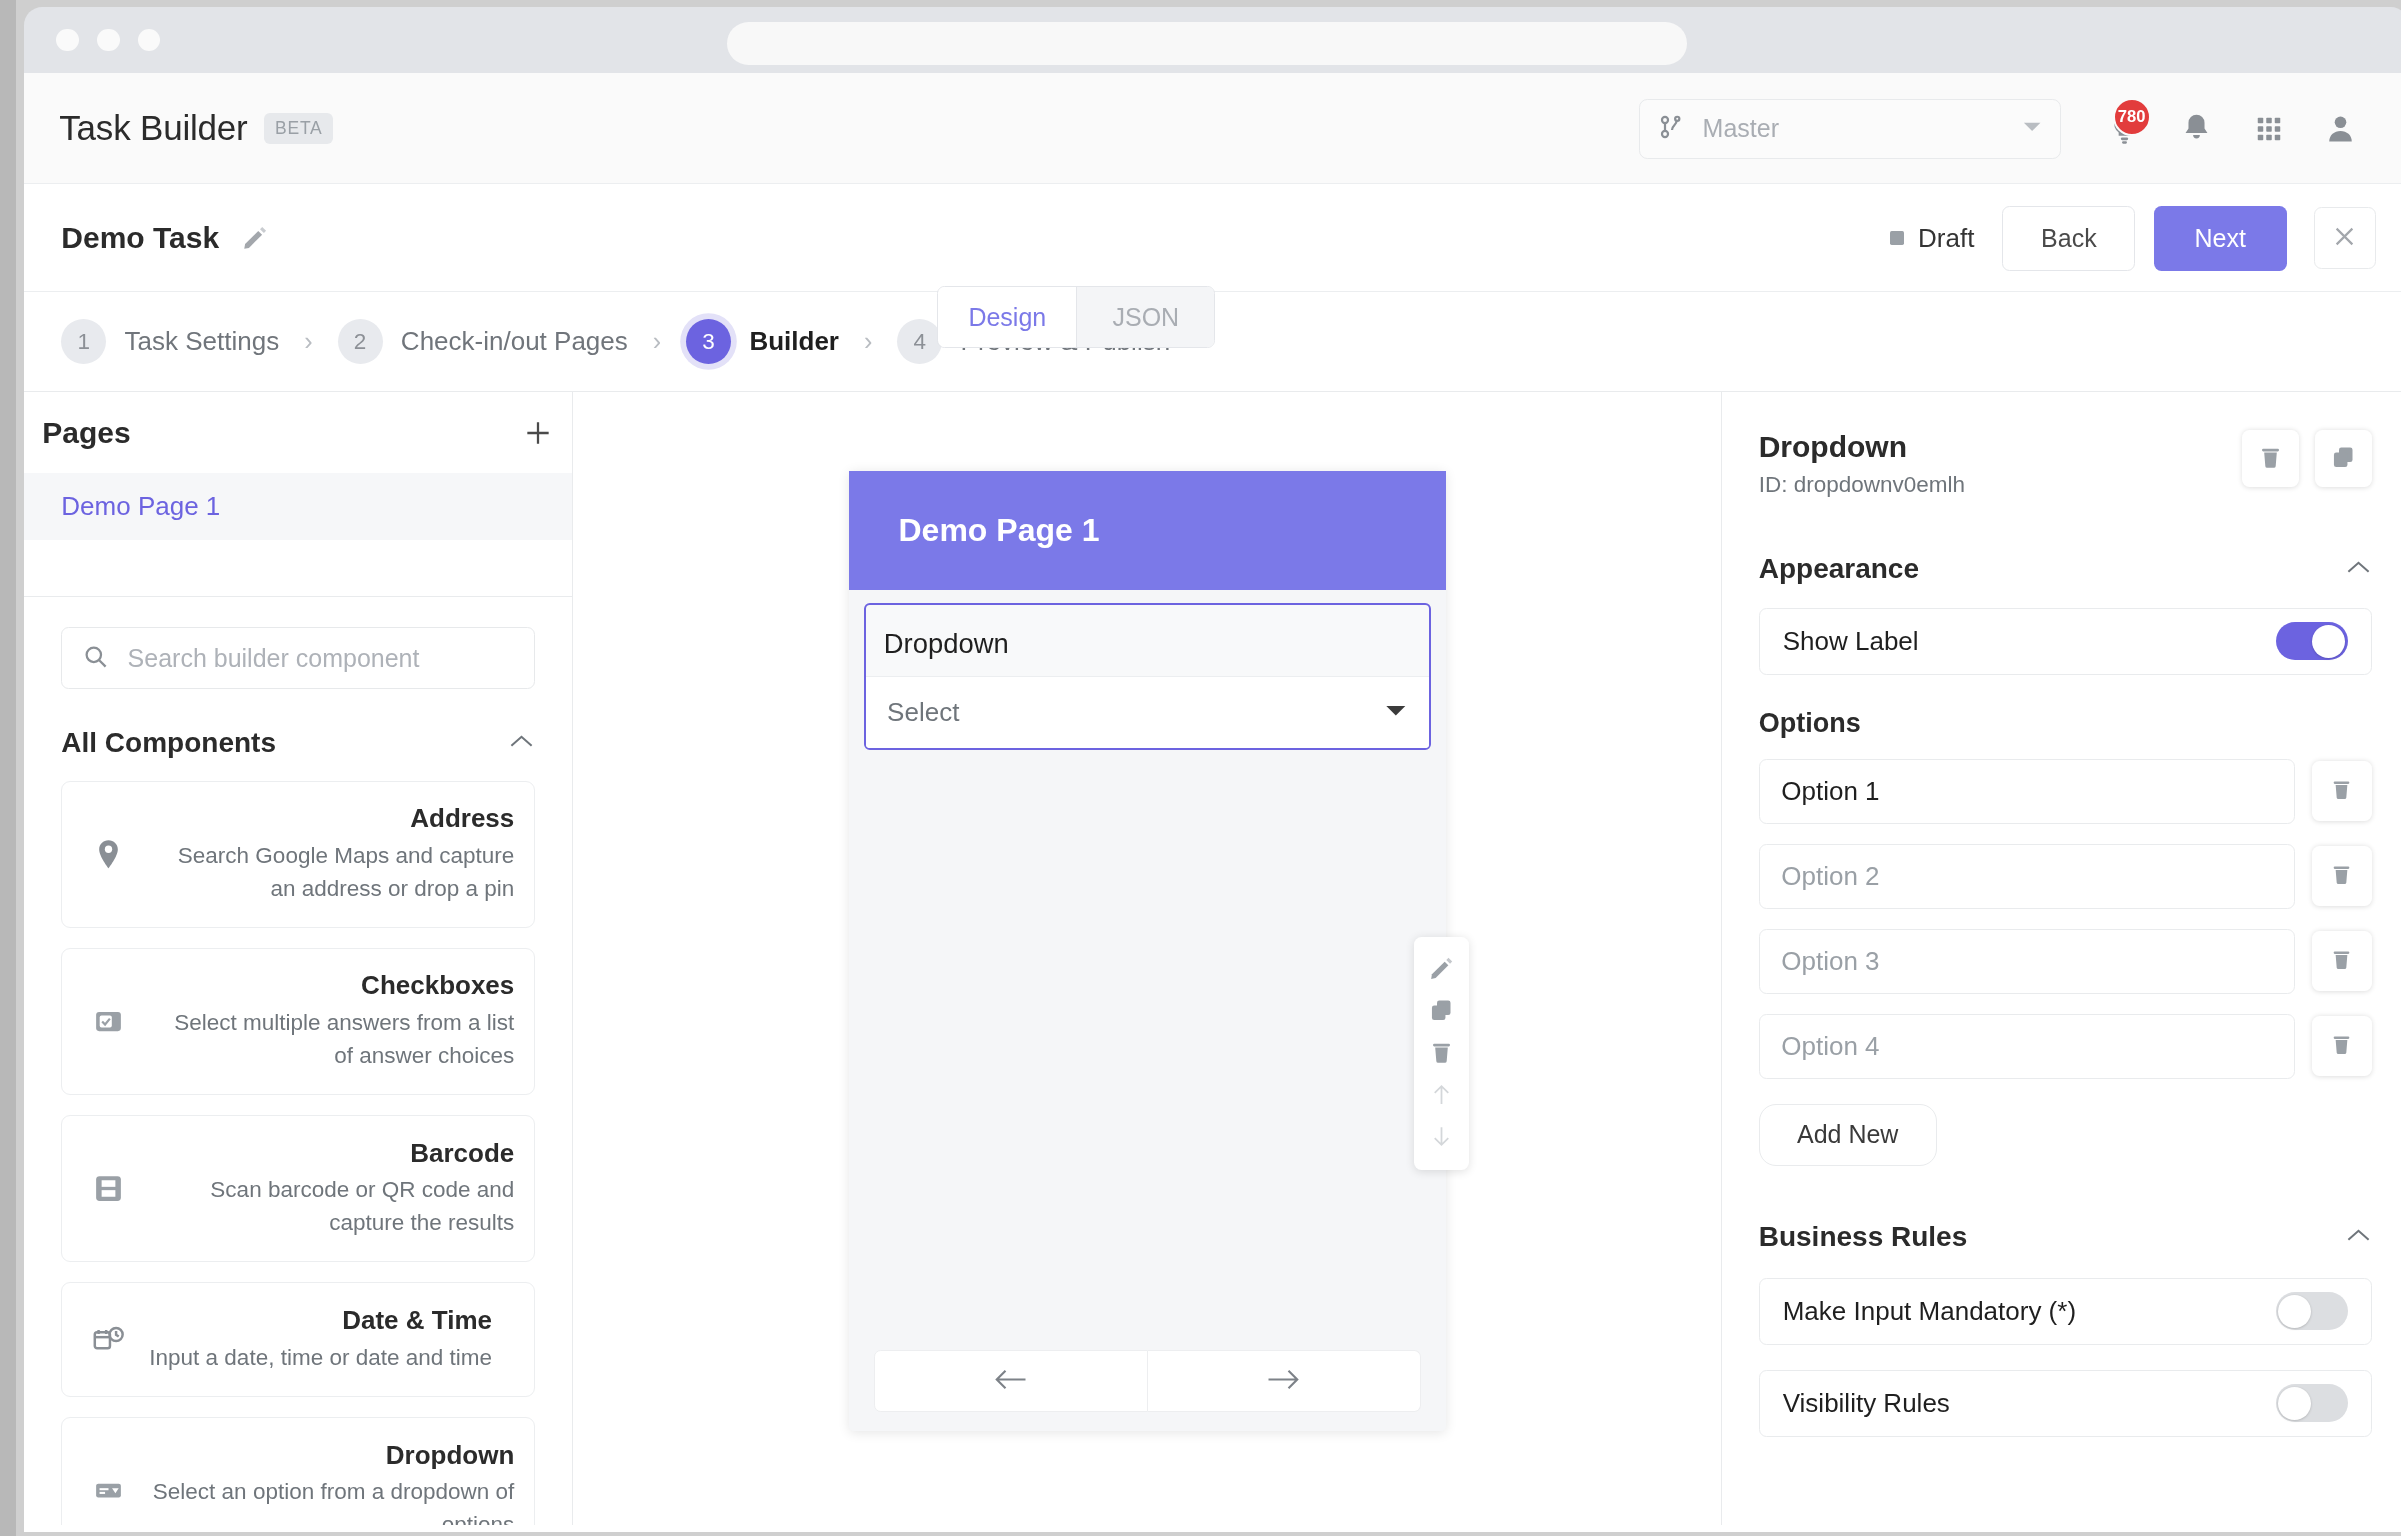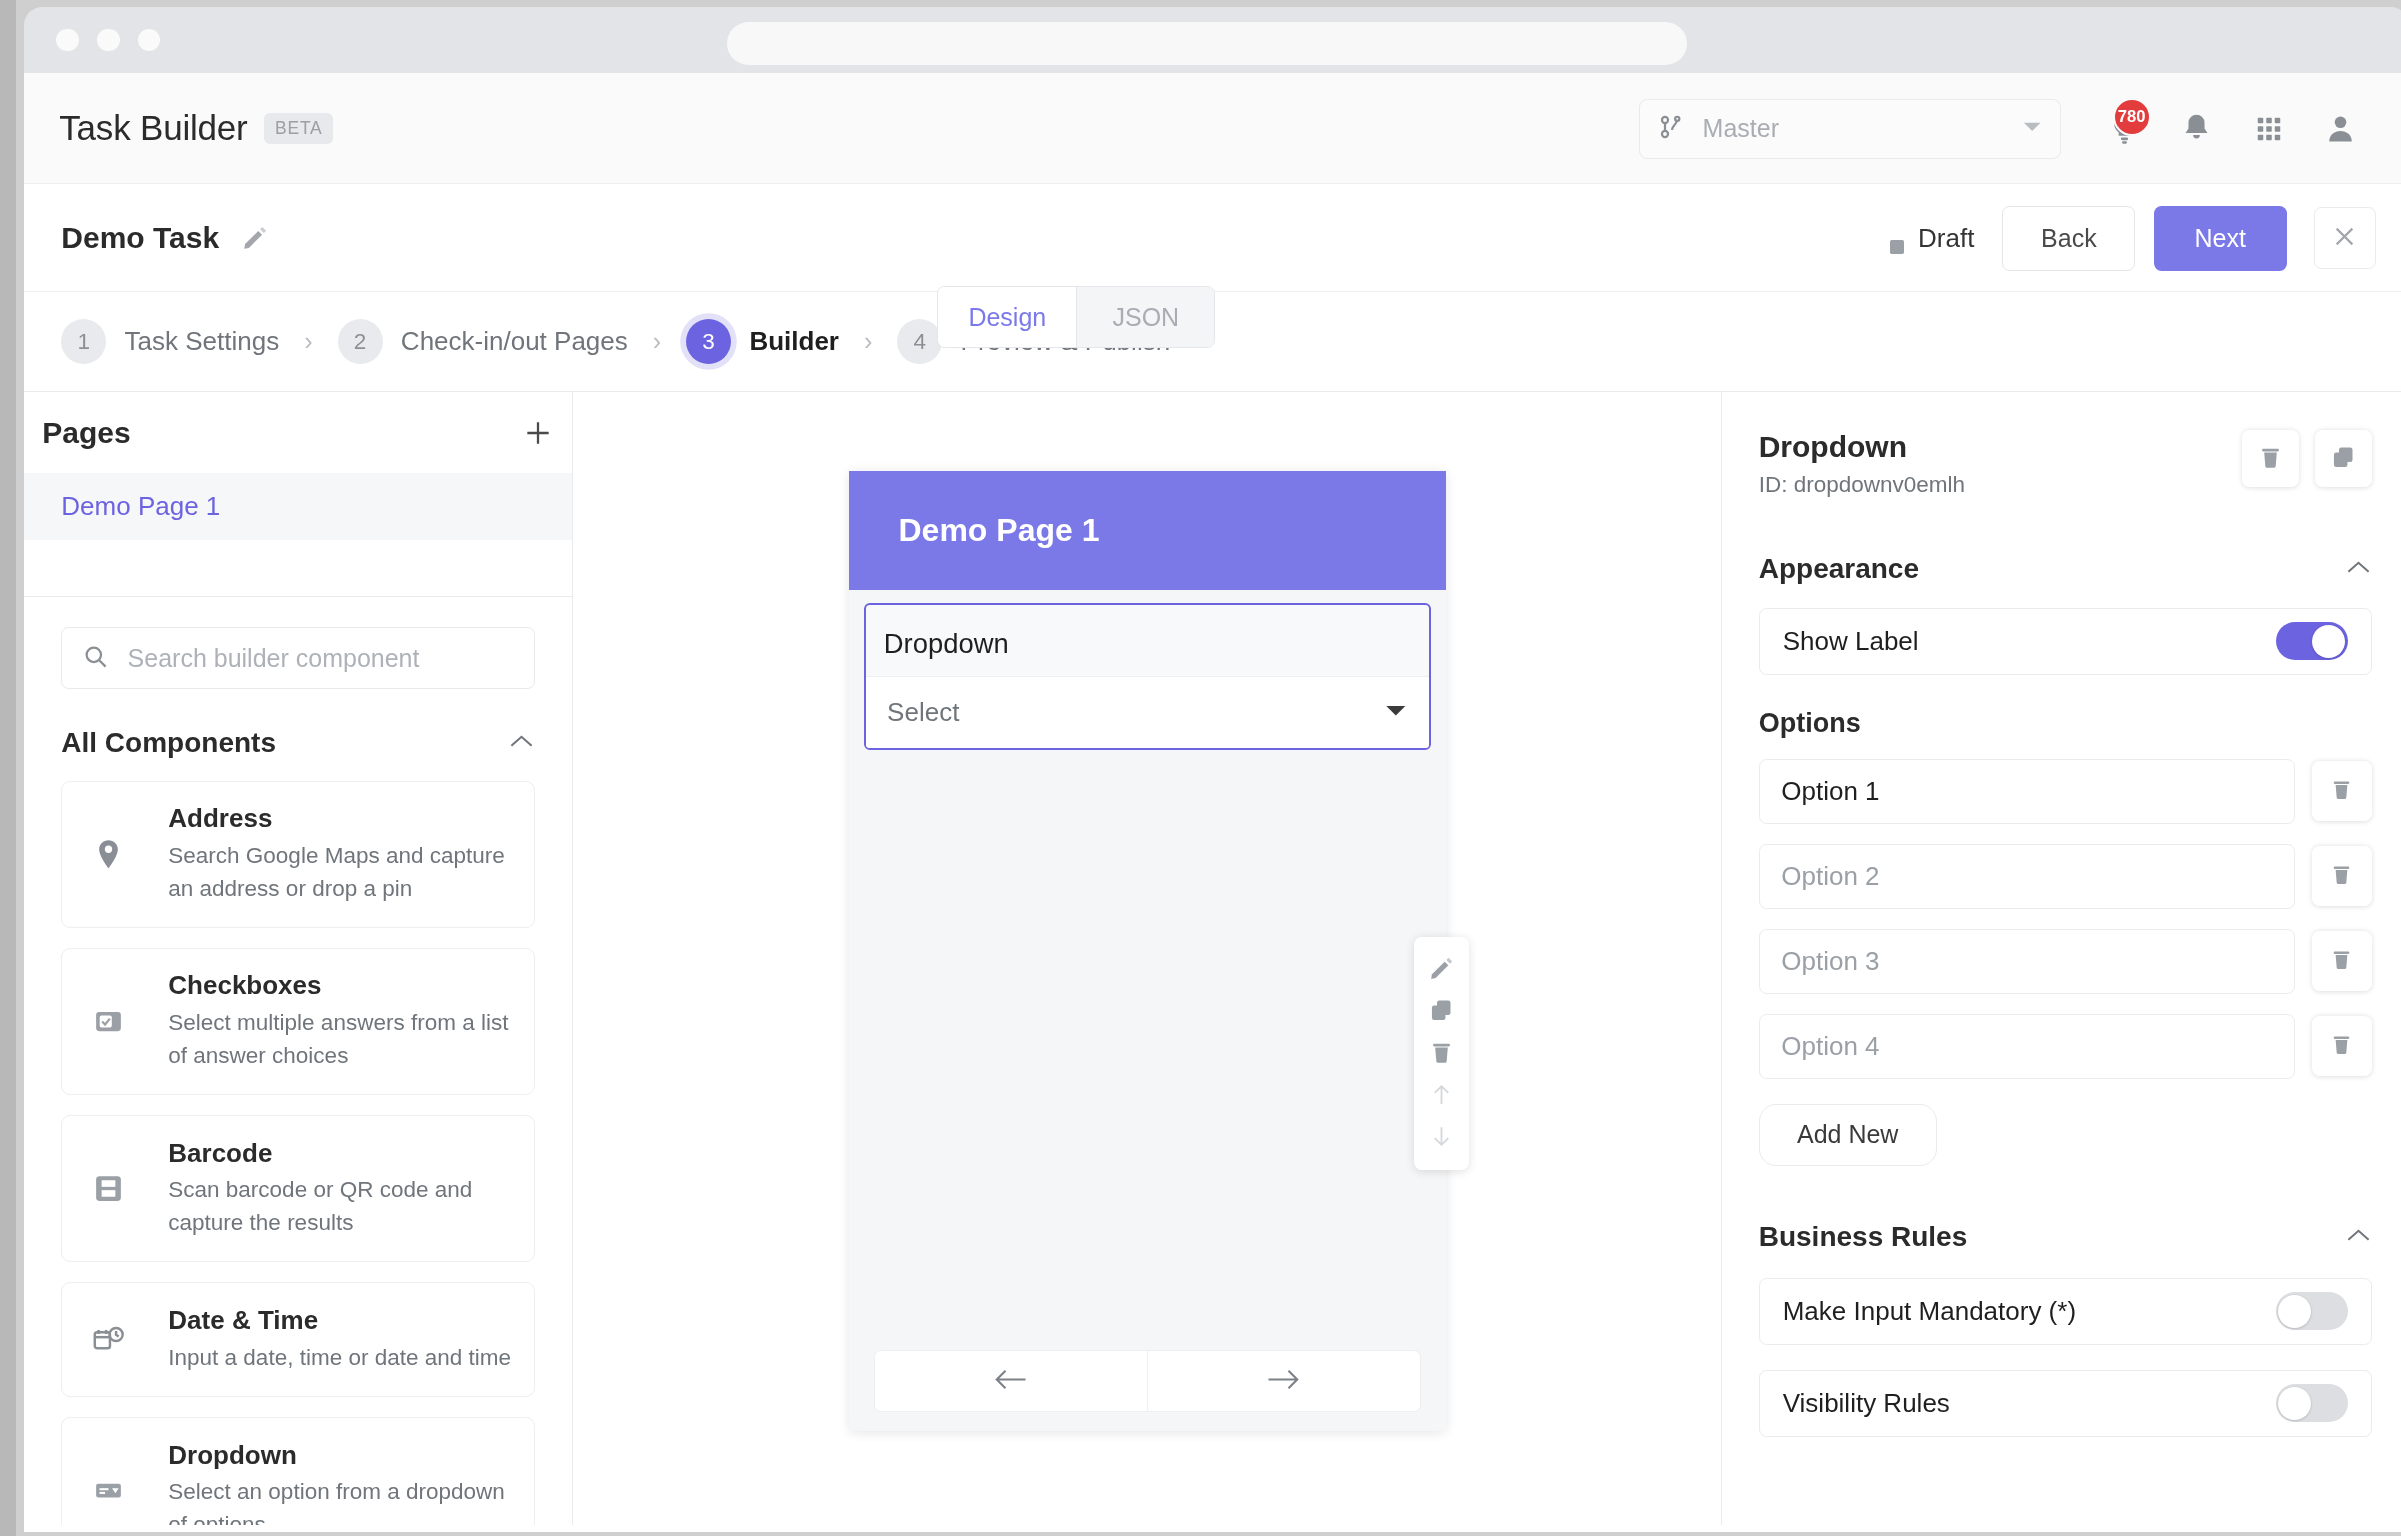--- a/index.html
+++ b/index.html
@@ -89,21 +89,21 @@
     width: 138px; display: flex; align-items: center; justify-content: center;
     font-size: 25px; cursor: pointer;
   }
   .seg.active { background: #ffffff; color: #7B79E8; }
   .seg.inactive { background: #f4f5f7; color: #a9adb3; border-left: 0.8px solid #e4e6ea; }
 
   .task-actions {
     position: absolute; right: 33px; top: 0; height: 108px;
     display: flex; align-items: center; gap: 0;
   }
-  .draft-wrap { display: flex; align-items: flex-end; margin-right: 28px; }
+  .draft-wrap { display: flex; align-items: center; margin-right: 28px; }
   .draft-sq { width: 14px; height: 14px; background: #9aa0a6; border-radius: 1.7px; }
   .draft-txt { margin-left: 14px; font-size: 26px; color: #343434; }
   .btn-back {
     width: 133px; height: 65px; background: #fff; border: 0.8px solid #e4e6ea;
     border-radius: 7.5px; font-size: 25px; color: #4a4a4a; cursor: pointer;
     display: flex; align-items: center; justify-content: center;
     font-family: "Liberation Sans", sans-serif;
   }
   .btn-next {
     width: 133px; height: 65px; background: #7B79E8; border: none;
@@ -177,21 +177,21 @@
   .comp-list { padding: 21.6px 37px 0 37px; overflow: hidden; flex: 1; }
   .comp-card {
     border: 0.8px solid #eceef0; border-radius: 9.1px; display: flex;
     align-items: center; padding: 21.6px 20px; margin-bottom: 20px;
     cursor: grab; min-height: 93px;
   }
   .comp-icon {
     width: 52px; min-width: 52px; display: flex; align-items: center;
     justify-content: center; color: #8a8f95;
   }
-  .comp-text { margin-left: 34px; }
+  .comp-text { margin-left: 15px; text-align: right; }
   .comp-name { font-size: 26px; font-weight: 700; color: #2b2b2b; }
   .comp-desc {
     font-size: 22.5px; color: #6f757b; margin-top: 5.8px; line-height: 1.45;
     max-width: 391px;
   }
 
   
   .canvas-area {
     flex: 1; background: #ffffff; position: relative;
     display: flex; justify-content: center;

